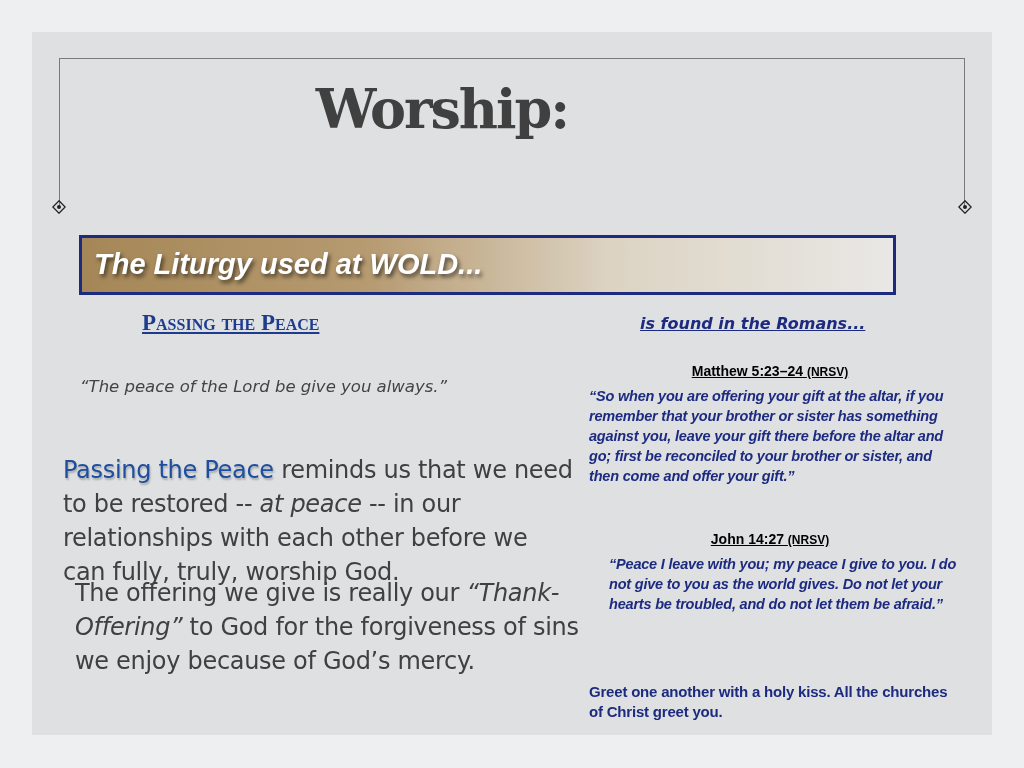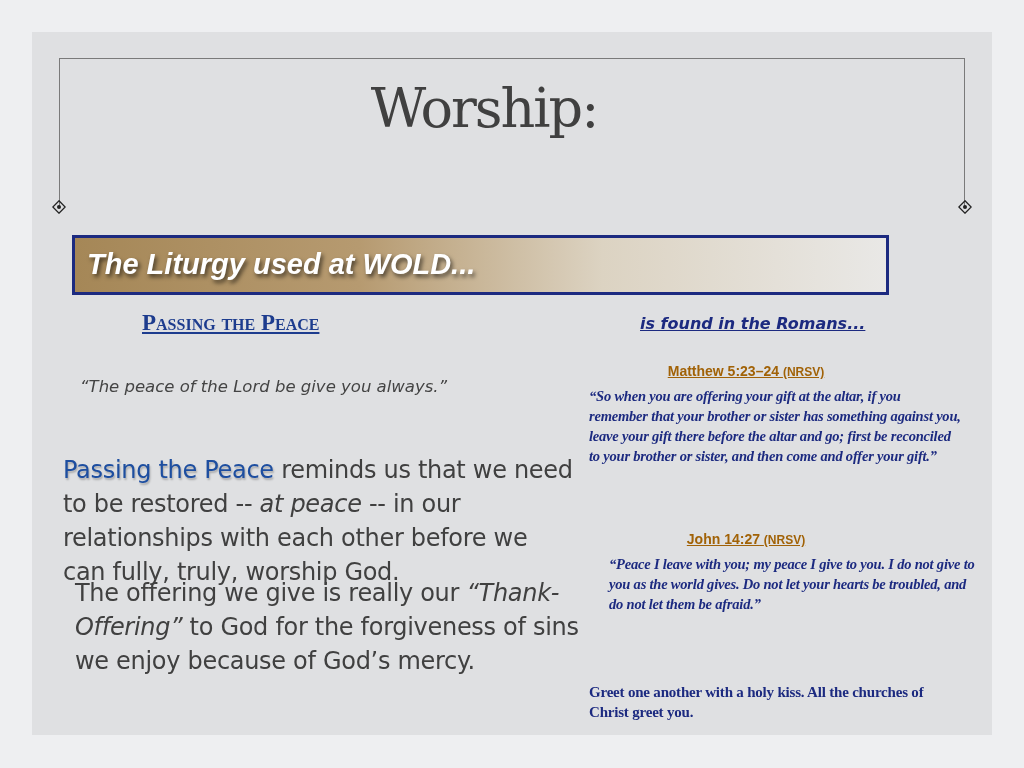--- a/index.html
+++ b/index.html
@@ -17,25 +17,25 @@
       border-top:1px solid #7a7a7a; border-left:1px solid #7a7a7a; border-right:1px solid #7a7a7a;
       box-sizing:border-box;
     }
     .corner {
       position:absolute; width:14px; height:14px; top:168px;
     }
     .corner.left { left:20px; }
     .corner.right { left:926px; }
     .title {
       position:absolute; left:0; top:45px; width:820px; text-align:center;
-      font-family:"DejaVu Serif", serif; font-weight:normal; color:#404040;
-      font-size:54px; line-height:64px; letter-spacing:-2px;padding-left:42px;
+      font-family:"DejaVu Serif", serif; font-weight:bold; color:#404040;
+      font-size:54px; line-height:64px; letter-spacing:-2px;
     }
     .banner {
-      position:absolute; left:40px; top:203px; width:817px; height:60px;
+      position:absolute; left:47px; top:203px; width:817px; height:60px;
       box-sizing:border-box; border:3px solid #1c2a80;
       background:linear-gradient(to right, #a58757 0%, #b69a70 35%, #dcd3c2 65%, #e9e8e6 100%);
     }
     .banner-text {
       position:absolute; left:12px; top:10px;
       font-family:"Liberation Sans", sans-serif; font-weight:bold; font-style:italic;
       font-size:29px; color:#ffffff;
       text-shadow:2px 3px 4px rgba(0,0,0,0.6);
     }
     .left-head {
@@ -55,28 +55,28 @@
     }
     .para {
       position:absolute; left:31px; width:510px;
       font-family:"DejaVu Sans", sans-serif; font-size:24px; line-height:34px; color:#404040;
       letter-spacing:-0.3px;
     }
     .para1 { top:412px;margin-top:9px; }
     .para2 { top:544px;margin-left:12px; }
     .hl { color:#1d4ea0; text-shadow:1px 2px 2px rgba(0,0,0,0.25); }
     .ref {
-      position:absolute; left:528px; width:372px; text-align:center;
+      position:absolute; left:552px; width:372px; text-align:center;
       font-family:"Liberation Sans", sans-serif; font-weight:bold; font-size:14px;
-      color:#a16207; text-decoration:underline;
+      color:#000000; text-decoration:underline;
     }
     .ref .ver { font-size:12px; }
     .verse {
       position:absolute; left:557px; width:372px;
-      font-family:Liberation Serif, serif; font-weight:bold; font-style:italic;
+      font-family:Liberation Sans, sans-serif; font-weight:bold; font-style:italic;
       font-size:14.5px; line-height:20px; color:#1c2a80; letter-spacing:-0.2px;
     }
     .verse.plain { font-style:normal; font-size:15px; }
   </style>
 </head>
 <body>
 
 <div class="slide">
   <div class="frame-line"></div>
   <svg class="corner left" viewBox="0 0 14 14">

